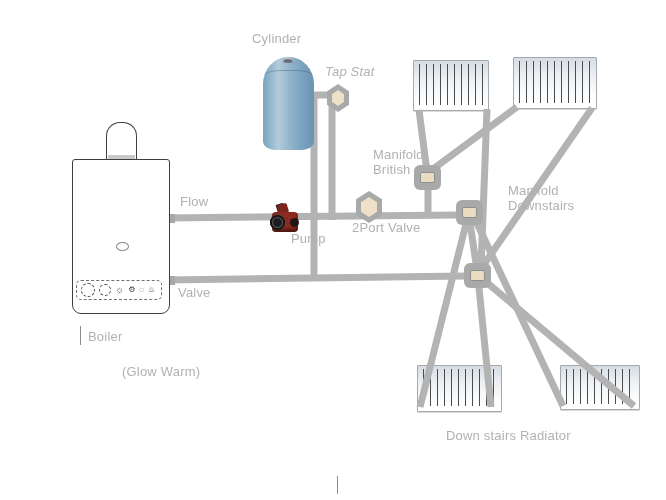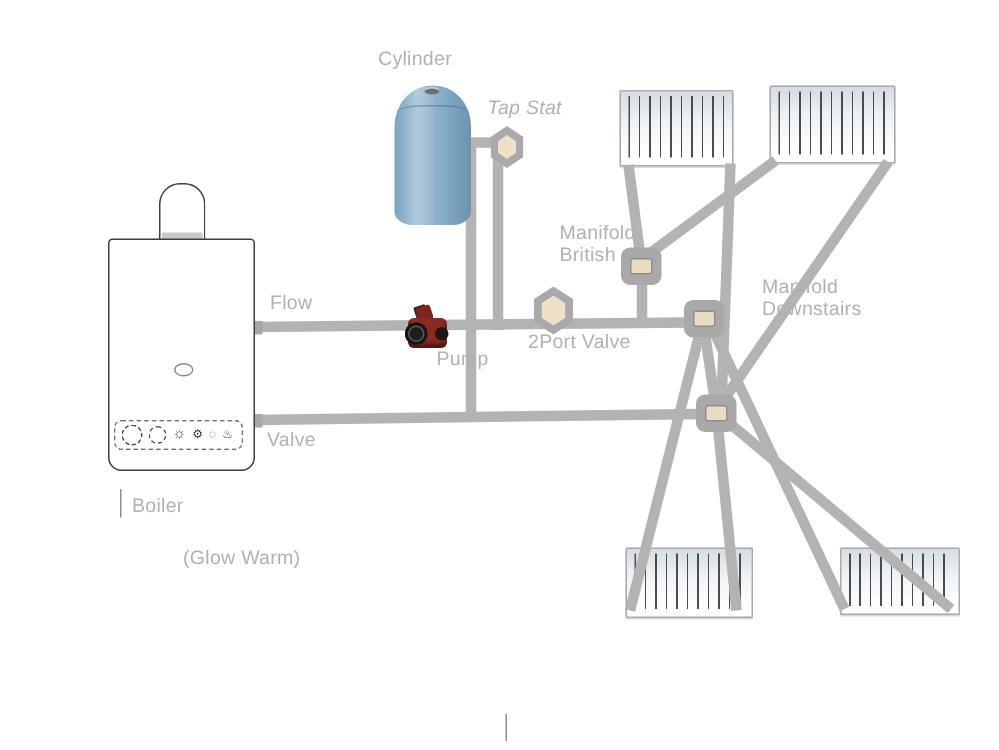--- a/index.html
+++ b/index.html
@@ -192,17 +192,18 @@
   <div class="lbl" style="left:252px;top:31px;">Cylinder</div>
   <div class="lbl" style="left:325px;top:64px;font-style:italic;">Tap Stat</div>
   <div class="lbl" style="left:373px;top:147px;"><span>Manifold</span><br><span>British</span></div>
   <div class="lbl" style="left:508px;top:183px;"><span>Manifold</span><br><span>Downstairs</span></div>
   <div class="lbl" style="left:180px;top:194px;">Flow</div>
   <div class="lbl" style="left:252px;top:231px;margin-left:39px;">Pump</div>
   <div class="lbl" style="left:352px;top:220px;">2Port Valve</div>
   <div class="lbl" style="left:178px;top:285px;">Valve</div>
   <div class="lbl" style="left:88px;top:329px;">Boiler</div>
   <div class="lbl" style="left:78px;top:364px;margin-left:44px;">(Glow Warm)</div>
+  <div class="lbl" style="left:446px;top:428px;">Down stairs Radiator</div>
 
   <div class="caret" style="left:80px;top:326px;height:19px;"></div>
   <div class="caret" style="left:337px;top:476px;height:18px;"></div>
 
 </div>
 
 </body></html>

